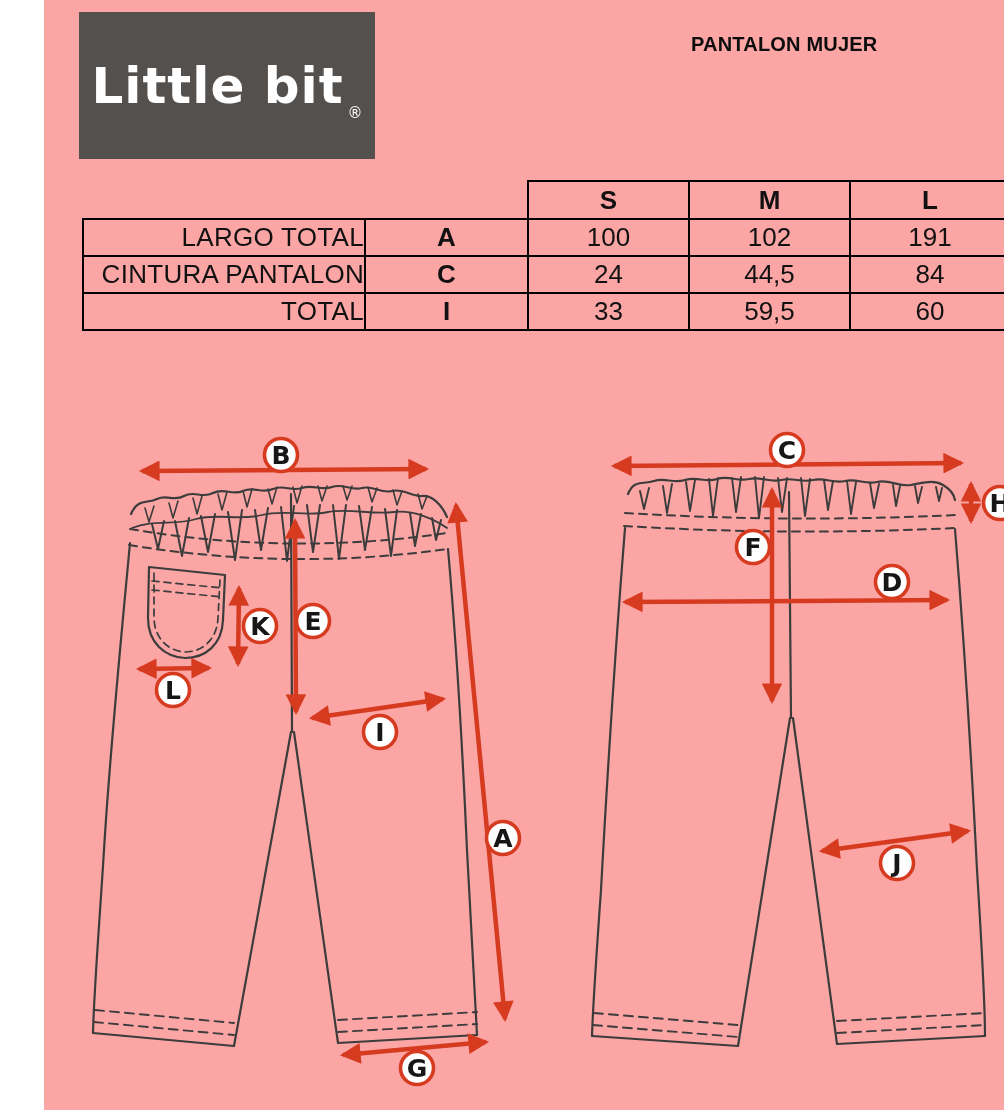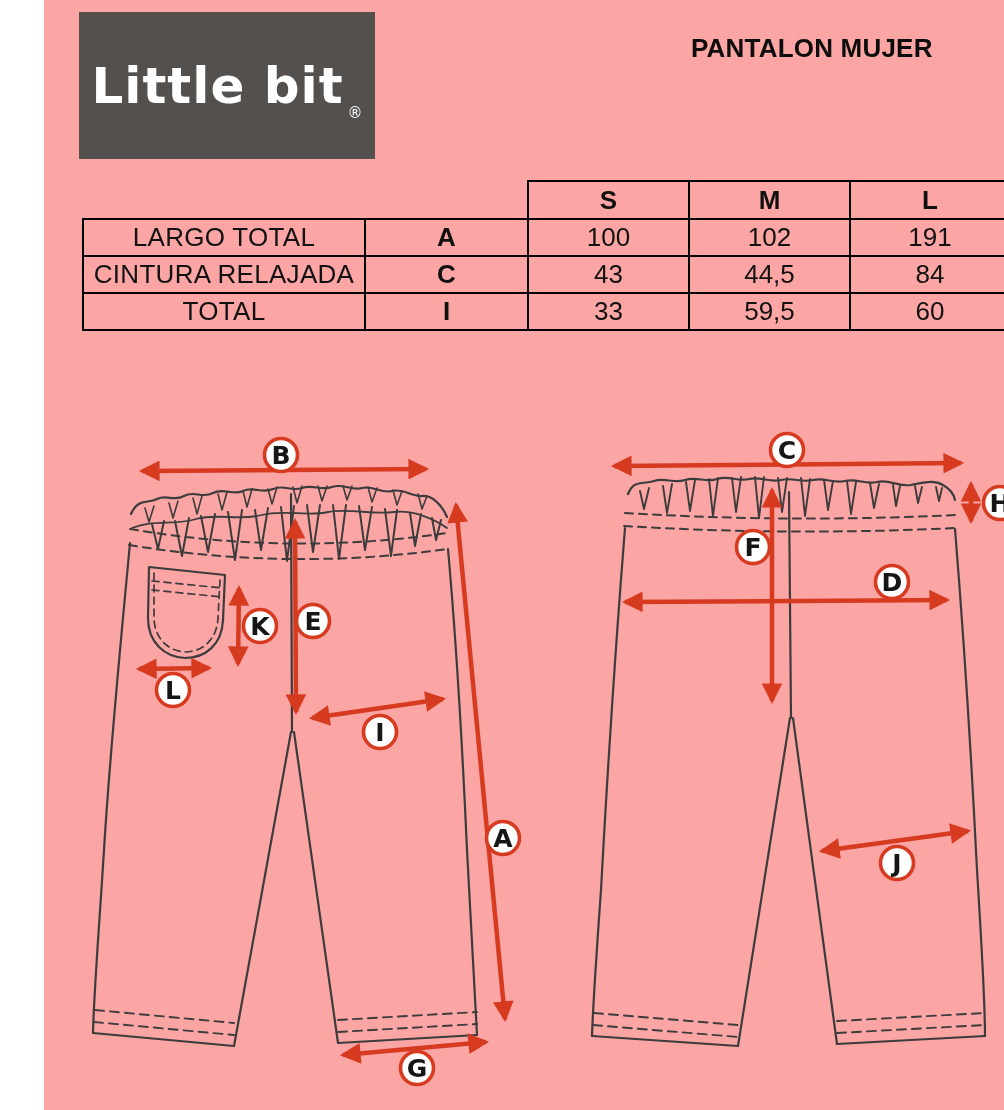--- a/index.html
+++ b/index.html
@@ -15,36 +15,36 @@
   .logo-text{
     font-family:"DejaVu Sans", sans-serif;font-weight:bold;font-size:50px;
     color:#fff;letter-spacing:1px;white-space:nowrap;
   }
   .logo-reg{
     font-family:"DejaVu Sans", sans-serif;font-size:15px;color:#fff;
     margin-left:4px;transform:translateY(27px);display:inline-block;
   }
   
   .doc-title{
-    position:absolute;left:647px;top:33px;font-size:26px;font-weight:bold;
+    position:absolute;left:647px;top:33px;font-size:20px;font-weight:bold;
     letter-spacing:0.2px;color:#0d0d0d;white-space:nowrap;
   }
   
   table.size-table{
     position:absolute;left:38px;top:180px;width:927px;
     border-collapse:collapse;table-layout:fixed;
   }
   table.size-table td, table.size-table th{
     border:2.5px solid #000;overflow:hidden;white-space:nowrap;
     font-size:26px;padding:0;
   }
   table.size-table .nb{border:none;background:transparent;}
   table.size-table tr{height:37px;}
   table.size-table tr.head{height:38px;}
-  td.lbl{text-align:center;padding-left:4px;letter-spacing:0.3px;}
+  td.lbl{text-align:right;padding-left:4px;letter-spacing:0.3px;}
   td.ltr{text-align:center;font-weight:bold;}
   td.val{text-align:center;}
   th.size{text-align:center;font-weight:bold;}
   
   svg.diagram{position:absolute;left:0;top:0;width:1004px;height:1110px;}
   .mlabel-text{
     font-family:"DejaVu Sans", sans-serif;font-size:25px;font-weight:bold;fill:#161616;
     text-anchor:middle;
   }
 </style>
@@ -77,23 +77,23 @@
       <th class="size">L</th>
     </tr>
     <tr>
       <td class="lbl">LARGO TOTAL</td>
       <td class="ltr">A</td>
       <td class="val">100</td>
       <td class="val">102</td>
       <td class="val">191</td>
     </tr>
     <tr>
-      <td class="lbl">CINTURA RELAJADA</td>
+      <td class="lbl">CINTURA PANTALON</td>
       <td class="ltr">C</td>
-      <td class="val">43</td>
+      <td class="val">24</td>
       <td class="val">44,5</td>
       <td class="val">84</td>
     </tr>
     <tr>
       <td class="lbl">TOTAL</td>
       <td class="ltr">I</td>
       <td class="val">33</td>
       <td class="val">59,5</td>
       <td class="val">60</td>
     </tr>

